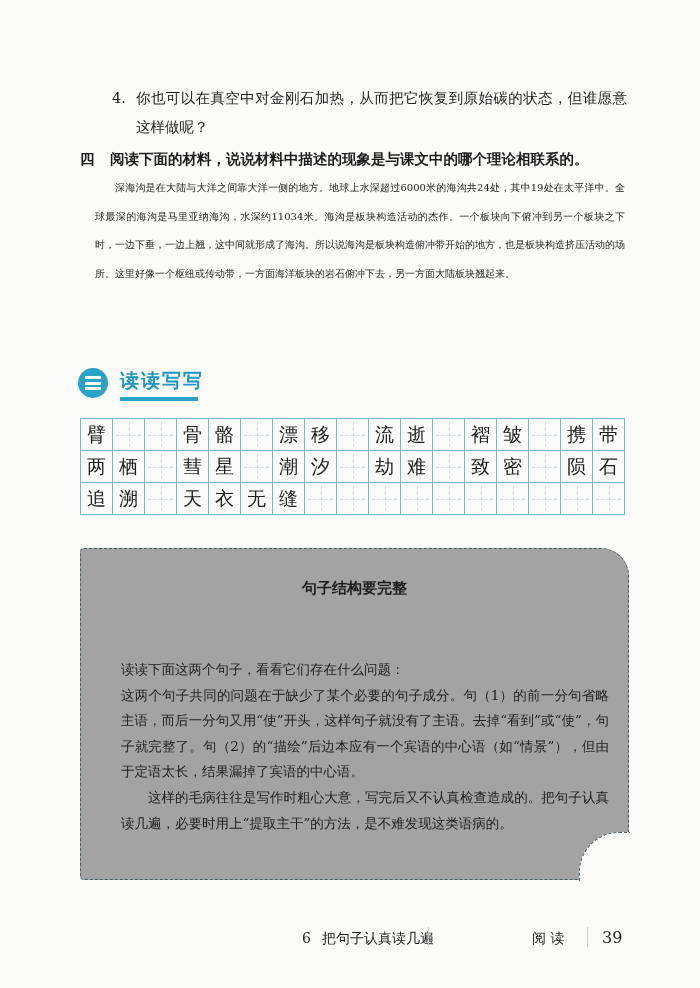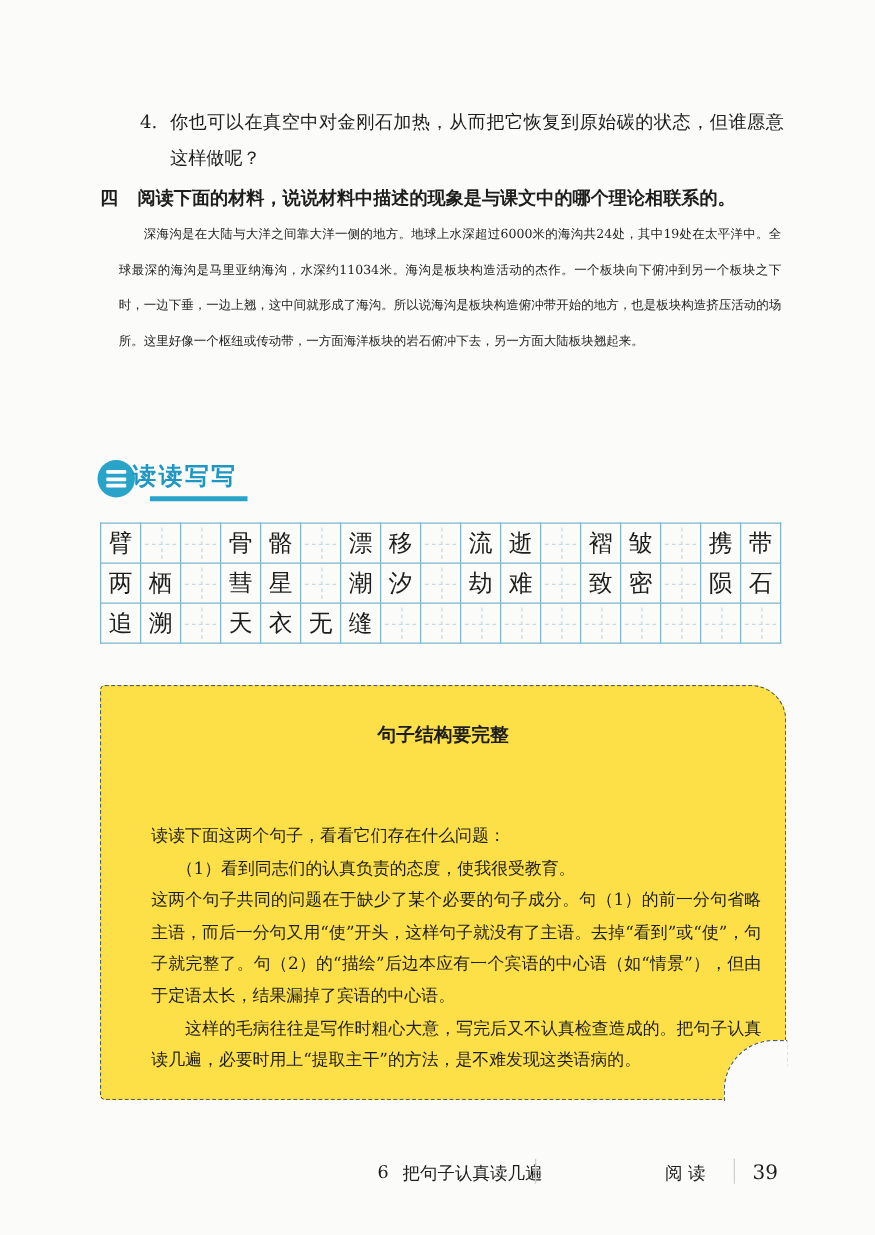--- a/index.html
+++ b/index.html
@@ -10,29 +10,29 @@
   .item4 { position:absolute; left:112px; top:84px; width:515px; font-size:14.5px; line-height:29px; }
   .item4 .num { position:absolute; left:0; top:0; }
   .item4 .txt { display:block; padding-left:24px; text-align:justify; }
   .q4 { position:absolute; left:80px; top:145px; width:550px; font-size:14.5px; line-height:28px; font-weight:bold; }
   .q4 .num { display:inline-block; width:30px; }
   .passage { position:absolute; left:95px; top:174px; width:530px; font-size:10px; line-height:28.5px; text-align:justify; text-indent:2em; }
 
   .section-head { position:absolute; left:78px; top:368px; height:34px; }
   .section-icon { position:absolute; left:0; top:0; width:30px; height:30px; border-radius:50%; background:#2aa3c9; }
   .section-icon .bar { position:absolute; left:7px; width:16px; height:3px; background:#fff; border-radius:1px; }
-  .section-title { position:absolute; left:28px; top:0; font-size:19px; font-weight:bold; color:#1f97c3; letter-spacing:2px; white-space:nowrap; }
+  .section-title { position:absolute; left:42px; top:0; font-size:19px; font-weight:bold; color:#1f97c3; letter-spacing:2px; white-space:nowrap; }
   .section-underline { position:absolute; left:42px; top:29px; width:78px; height:4px; background:#2aa3c9; }
 
   .grid { position:absolute; left:80px; top:418px; border-collapse:collapse; }
   .grid td { width:31px; height:31px; border:1px solid #7fb6c9; text-align:center; vertical-align:middle; font-size:19px; font-family:"DejaVu Serif", serif; position:relative; padding:0; }
   .grid td.empty::before { content:""; position:absolute; left:50%; top:3px; bottom:3px; border-left:1px dashed #c8dbe3; }
   .grid td.empty::after { content:""; position:absolute; top:50%; left:3px; right:3px; border-top:1px dashed #c8dbe3; }
 
-  .tipbox { position:absolute; left:80px; top:548px; width:547px; height:330px; background:#fde047;
+  .tipbox { position:absolute; left:80px; top:548px; width:547px; height:330px; background:#a3a3a3;
     border:1.5px dashed #4b5e66; border-radius:4px 28px 4px 4px; }
   .tipbox-title { position:absolute; left:0; width:100%; top:30px; text-align:center; font-size:15px; font-weight:bold; }
   .tipbox-body { position:absolute; left:40px; top:80px; width:488px; font-size:13.5px; line-height:25.6px; text-align:justify;margin-top:28px; }
   .tipbox-body .ind1 { text-indent:2em; }
   .tipbox-body .ind0 { text-indent:0; }
   .tipbox-body .ex { text-indent:1.5em; }
   .fold { position:absolute; right:-2px; bottom:-2px; width:50px; height:48px; background:#fbfbfa; border-top-left-radius:40px; border-left:1.5px dashed #4b5e66; border-top:1.5px dashed #4b5e66; }
 
   .footer { position:absolute; top:930px; font-size:14px; font-family:"DejaVu Serif", serif; }
   .footer-sep { position:absolute; top:927px; width:1px; height:20px; background:#cfcfcf; }
@@ -120,21 +120,20 @@
         <td class="empty"></td>
         <td class="empty"></td>
       </tr>
     </tbody>
 </table>
 
 <div class="tipbox">
   <div class="tipbox-title">句子结构要完整</div>
   <div class="tipbox-body">
     <div class="ind0">读读下面这两个句子，看看它们存在什么问题：</div>
-    <div class="ex">（1）看到同志们的认真负责的态度，使我很受教育。</div>
     <div class="ind0">这两个句子共同的问题在于缺少了某个必要的句子成分。句（1）的前一分句省略主语，而后一分句又用“使”开头，这样句子就没有了主语。去掉“看到”或“使”，句子就完整了。句（2）的“描绘”后边本应有一个宾语的中心语（如“情景”），但由于定语太长，结果漏掉了宾语的中心语。</div>
     <div class="ind1">这样的毛病往往是写作时粗心大意，写完后又不认真检查造成的。把句子认真读几遍，必要时用上“提取主干”的方法，是不难发现这类语病的。</div>
   </div>
   <div class="fold"></div>
 </div>
 
 <div class="footer" style="left:302px">6</div>
 <div class="footer" style="left:322px">把句子认真读几遍</div>
 <div class="footer-sep" style="left:428px"></div>
 <div class="footer" style="left:532px">阅 读</div>

